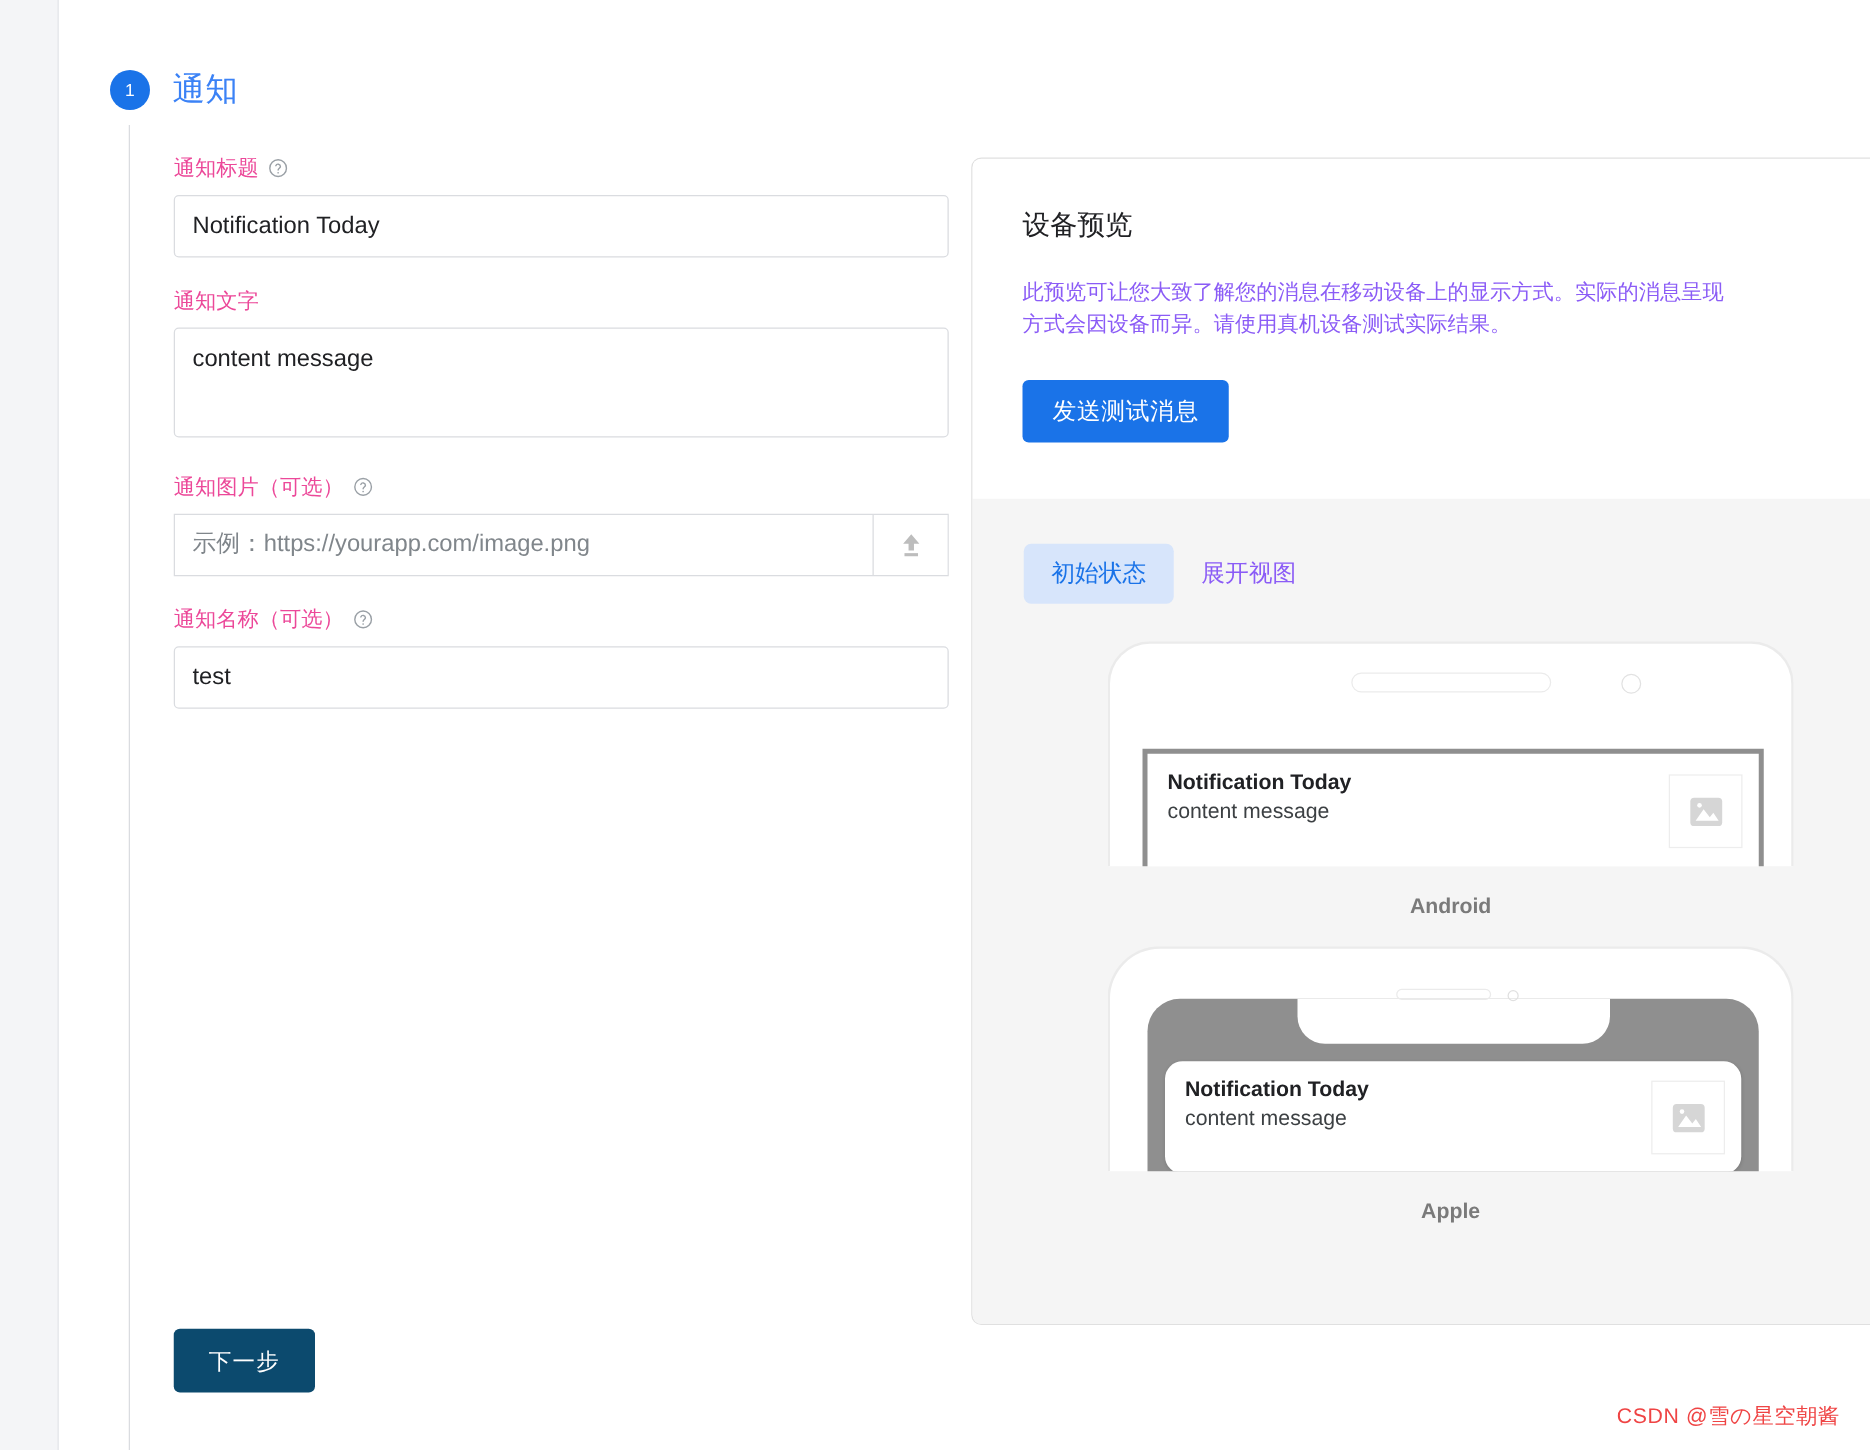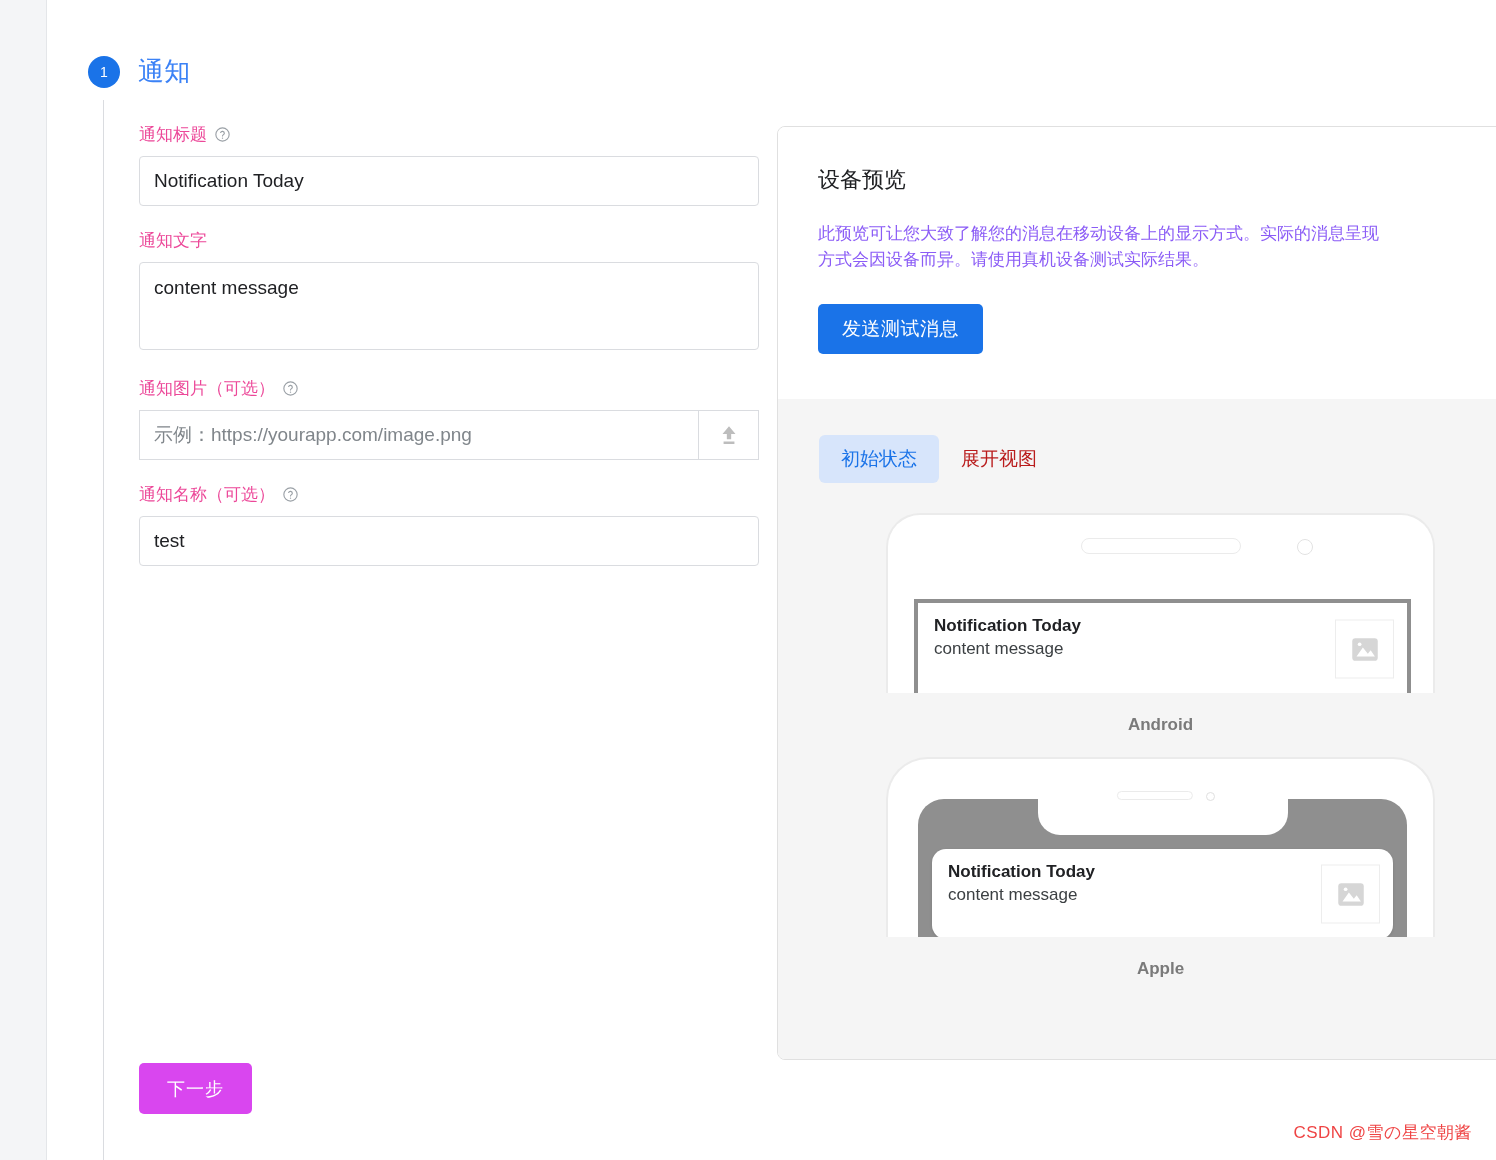--- a/index.html
+++ b/index.html
@@ -141,21 +141,21 @@
     justify-content: center;
     cursor: pointer;
   }
   .upload-btn svg { display: block; }
 
   
   .next-btn {
     position: absolute;
     left: 139px; top: 1063px;
     width: 113px; height: 51px;
-    background: #d946ef;
+    background: #0c4a6e;
     color: #fff;
     border: none;
     border-radius: 5px;
     font-size: 18px;
     font-family: "Liberation Sans", sans-serif;
     cursor: pointer;
     letter-spacing: 1px;
   }
 
   
@@ -211,21 +211,21 @@
     padding-left: 41px;
     margin-bottom: 30px;
   }
   .tab {
     font-size: 19px;
     padding: 11px 22px;
     border-radius: 6px;
     cursor: pointer;
     border: none;
     background: transparent;
-    color: #b91c1c;
+    color: #8b5cf6;
     font-family: "Liberation Sans", sans-serif;
   }
   .tab.active {
     background: #d7e5fb;
     color: #1a73e8;
   }
 
   
   .device-wrap { display: flex; flex-direction: column; align-items: center; }
   .device-label {

